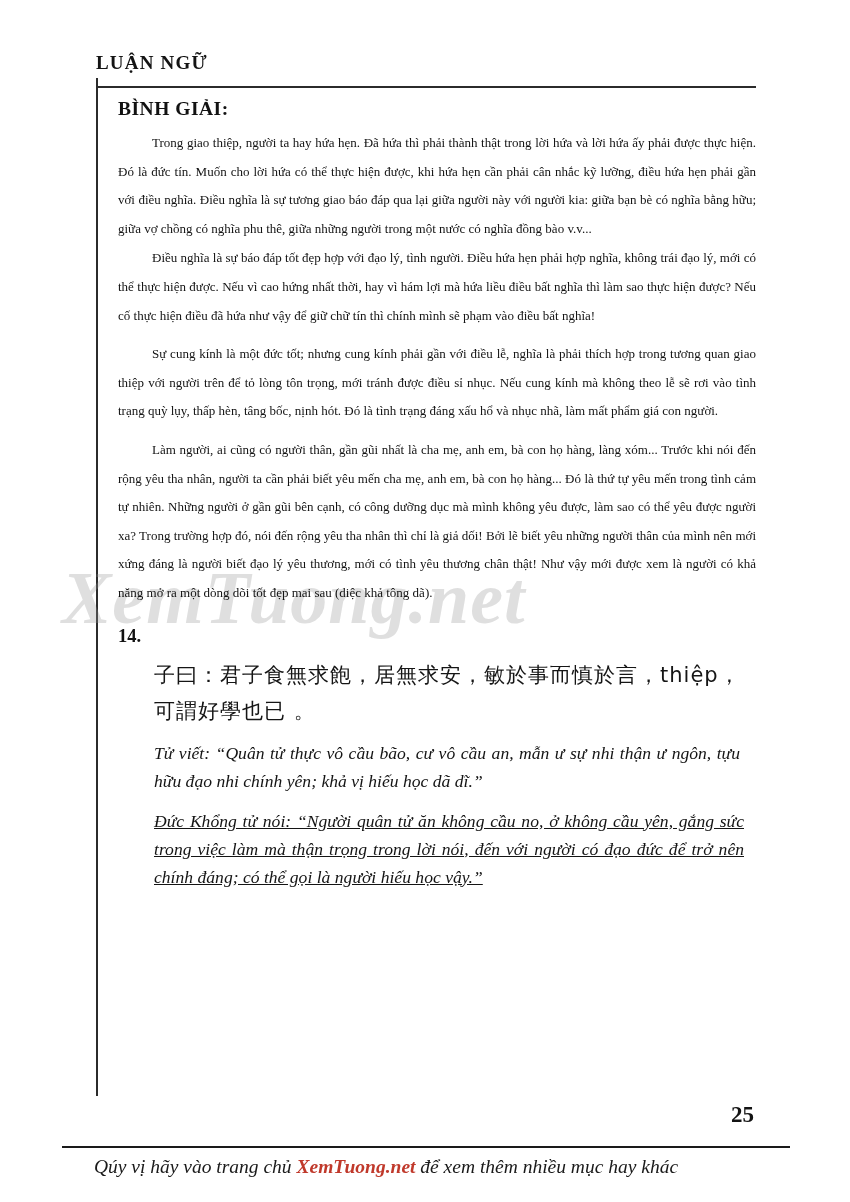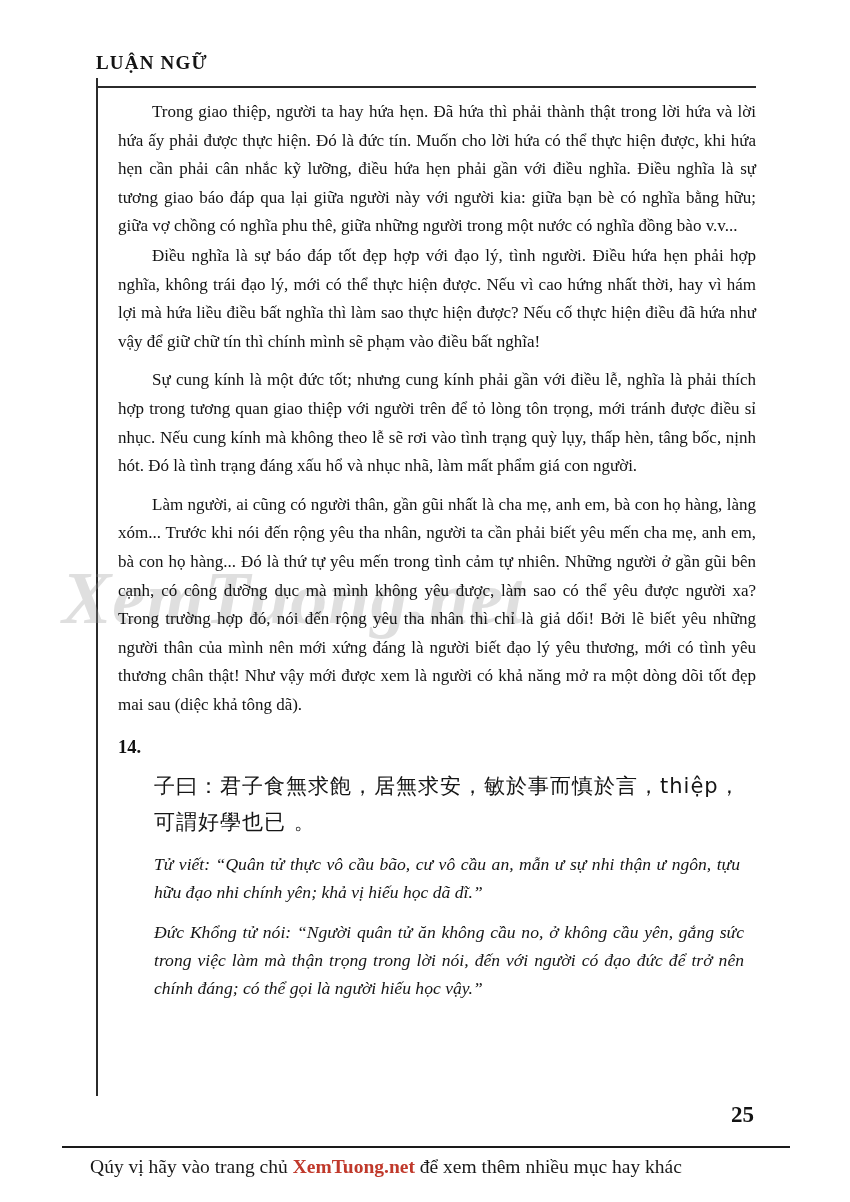--- a/index.html
+++ b/index.html
@@ -67,21 +67,21 @@
   .section-title {
     font-size: 19.5px;
     font-weight: bold;
     letter-spacing: 0.5px;
     margin: 0 0 9px 0;
     color: #121212;
   }
 
   p.para {
     margin: 0 0 1px 0;
-    font-size: 17px;
+    font-size: 13px;
     line-height: 28.6px;
     text-align: justify;
     text-indent: 34px;
     color: #131313;
   }
 
   .gap { height: 9px; }
 
   .num-label {
     font-size: 18.5px;
@@ -118,20 +118,21 @@
   }
 
   .meaning {
     font-size: 17.6px;
     line-height: 28px;
     font-style: italic;
     margin: 0 0 0 36px;
     width: 590px;
     text-align: justify;
     color: #141414;
+    text-decoration: underline;
   }
 
   .page-number {
     position: absolute;
     right: 96px;
     top: 1102px;
     font-size: 23px;
     font-weight: bold;
     color: #131313;
   }
@@ -146,20 +147,21 @@
     background: #1a1a1a;
   }
   .footer {
     position: absolute;
     left: 0;
     top: 1156px;
     width: 772px;
     text-align: center;
     font-size: 19.5px;
     color: #1a1a1a;
+    font-style: italic;
   }
   .footer .brand {
     color: #c0392b;
     font-weight: bold;
   }
 
   
   .watermark {
     position: absolute;
     left: 62px;
@@ -185,20 +187,21 @@
   <div class="header">
     <span class="header-title">LUẬN NGỮ</span>
   </div>
   <div class="header-rule"></div>
   <div class="left-rule"></div>
 
   <div class="watermark">XemTuong.net</div>
 
   <div class="content">
 
+    <div class="section-title">BÌNH GIẢI:</div>
 
     <p class="para">Trong giao thiệp, người ta hay hứa hẹn. Đã hứa thì phải thành thật trong lời hứa và lời hứa ấy phải được thực hiện. Đó là đức tín. Muốn cho lời hứa có thể thực hiện được, khi hứa hẹn cần phải cân nhắc kỹ lưỡng, điều hứa hẹn phải gần với điều nghĩa. Điều nghĩa là sự tương giao báo đáp qua lại giữa người này với người kia: giữa bạn bè có nghĩa bằng hữu; giữa vợ chồng có nghĩa phu thê, giữa những người trong một nước có nghĩa đồng bào v.v...</p>
     <p class="para">Điều nghĩa là sự báo đáp tốt đẹp hợp với đạo lý, tình người. Điều hứa hẹn phải hợp nghĩa, không trái đạo lý, mới có thể thực hiện được. Nếu vì cao hứng nhất thời, hay vì hám lợi mà hứa liều điều bất nghĩa thì làm sao thực hiện được? Nếu cố thực hiện điều đã hứa như vậy để giữ chữ tín thì chính mình sẽ phạm vào điều bất nghĩa!</p>
     <div class="gap"></div>
     <p class="para">Sự cung kính là một đức tốt; nhưng cung kính phải gần với điều lễ, nghĩa là phải thích hợp trong tương quan giao thiệp với người trên để tỏ lòng tôn trọng, mới tránh được điều sỉ nhục. Nếu cung kính mà không theo lễ sẽ rơi vào tình trạng quỳ lụy, thấp hèn, tâng bốc, nịnh hót. Đó là tình trạng đáng xấu hổ và nhục nhã, làm mất phẩm giá con người.</p>
     <div class="gap"></div>
     <p class="para">Làm người, ai cũng có người thân, gần gũi nhất là cha mẹ, anh em, bà con họ hàng, làng xóm... Trước khi nói đến rộng yêu tha nhân, người ta cần phải biết yêu mến cha mẹ, anh em, bà con họ hàng... Đó là thứ tự yêu mến trong tình cảm tự nhiên. Những người ở gần gũi bên cạnh, có công dưỡng dục mà mình không yêu được, làm sao có thể yêu được người xa? Trong trường hợp đó, nói đến rộng yêu tha nhân thì chỉ là giả dối! Bởi lẽ biết yêu những người thân của mình nên mới xứng đáng là người biết đạo lý yêu thương, mới có tình yêu thương chân thật! Như vậy mới được xem là người có khả năng mở ra một dòng dõi tốt đẹp mai sau (diệc khả tông dã).</p>
 
     <div class="num-label">14.</div>
 

